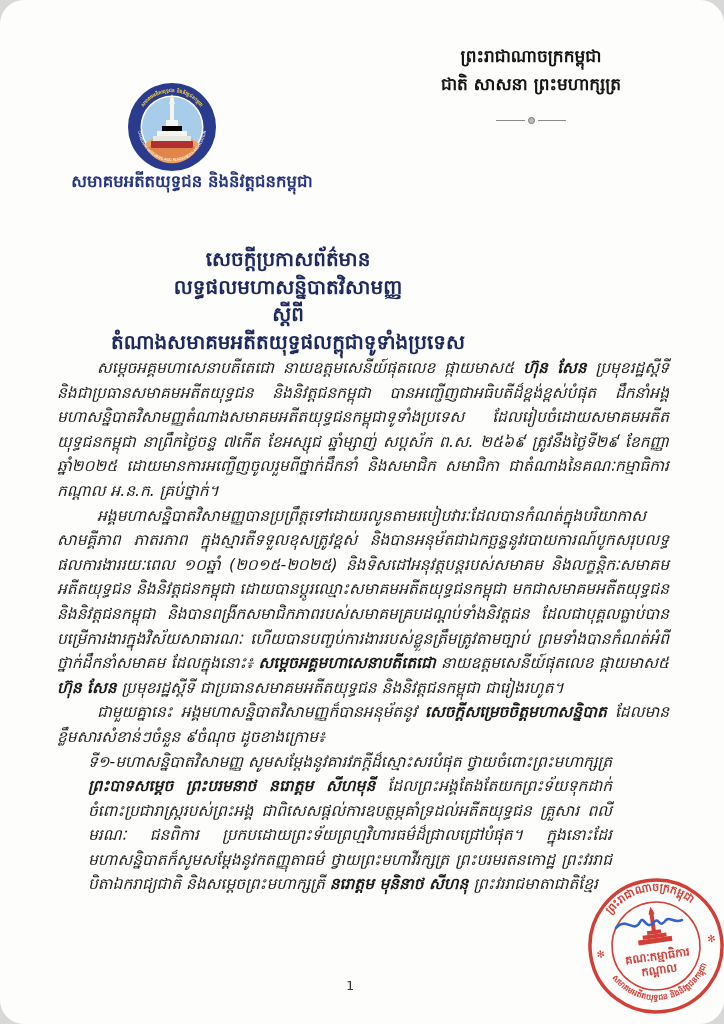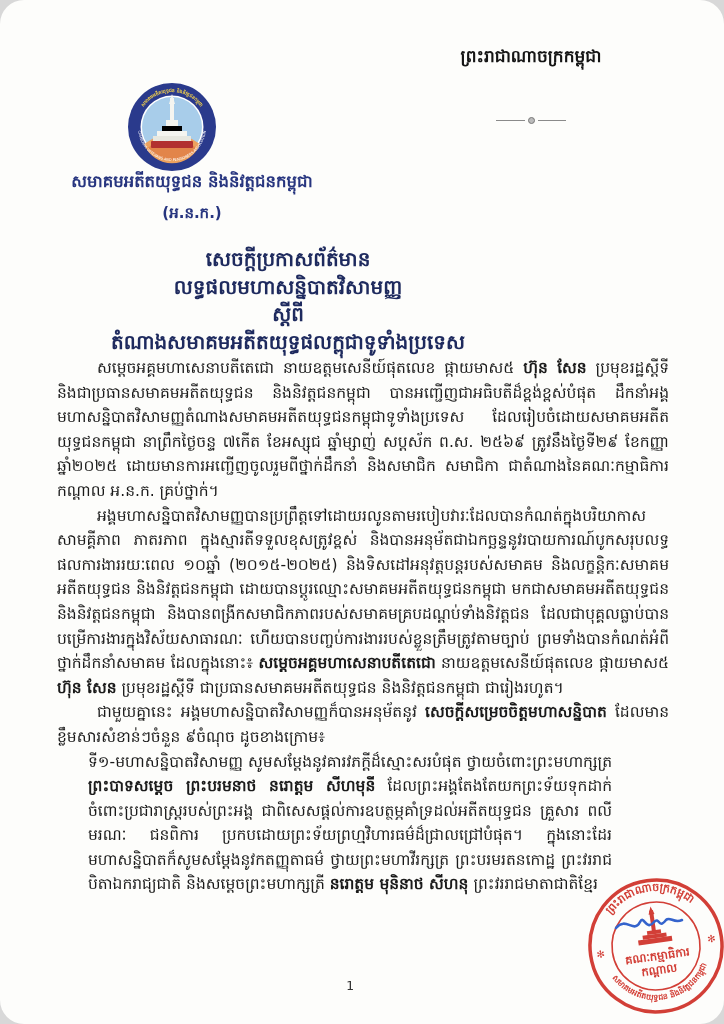--- a/index.html
+++ b/index.html
@@ -34,38 +34,39 @@
   .title{
     position:absolute;top:246px;left:0;width:576px;text-align:center;
     color:#1e2a5e;font-weight:bold;font-size:20px;line-height:27.5px;
   }
   
   .body{
     position:absolute;top:356px;left:57px;width:612px;
     color:#1a1a1a;font-size:15.5px;line-height:24.6px;
     text-align:justify;
   }
-  .body p{margin:0;text-indent:40px;}
+  .body p{margin:0;text-indent:40px;font-style:italic;}
   .body p.block{margin-left:31px;margin-right:57px;text-indent:0;}
   .body .b{font-weight:bold;}
   
   .pagenum{
     position:absolute;top:978px;left:0;width:700px;text-align:center;
     font-size:13px;color:#333;font-family:"DejaVu Sans Mono","Liberation Mono",monospace;
   }
   
   .stamp{position:absolute;top:876px;left:586px;width:140px;height:140px;opacity:.92;}
 </style>
 </head>
 <body>
 
 <div class="page">
 
   <div class="kingdom">
     <div>ព្រះរាជាណាចក្រកម្ពុជា</div>
+    <div>ជាតិ សាសនា ព្រះមហាក្សត្រ</div>
   </div>
   <div class="hdr-divider">
     <span class="ln"></span>
     <span class="dot"></span>
     <span class="ln"></span>
   </div>
 
   <div class="logo">
     <svg width="90" height="90" viewBox="0 0 90 90">
       <circle cx="45" cy="45" r="44" fill="#2a3a8c"></circle>
@@ -90,21 +91,20 @@
         <textPath href="#logoArcTop" startOffset="50%" text-anchor="middle">សមាគមអតីតយុទ្ធជន និងនិវត្តជនកម្ពុជា</textPath>
       </text>
       <text font-size="3.6" fill="#ffffff">
         <textPath href="#logoArcBottom" startOffset="50%" text-anchor="middle">CAMBODIA VETERANS AND PENSIONERS ASSOCIATION</textPath>
       </text>
     </svg>
   </div>
 
   <div class="org">
     <div class="l1">សមាគមអតីតយុទ្ធជន និងនិវត្តជនកម្ពុជា</div>
-    <div class="l2">(អ.ន.ក.)</div>
   </div>
 
   <div class="title">
     <div>សេចក្តីប្រកាសព័ត៌មាន</div>
     <div>លទ្ធផលមហាសន្និបាតវិសាមញ្ញ</div>
     <div>ស្តីពី</div>
     <div>តំណាងសមាគមអតីតយុទ្ធផលក្ពុជាទូទាំងប្រទេស</div>
   </div>
 
   <div class="body">

